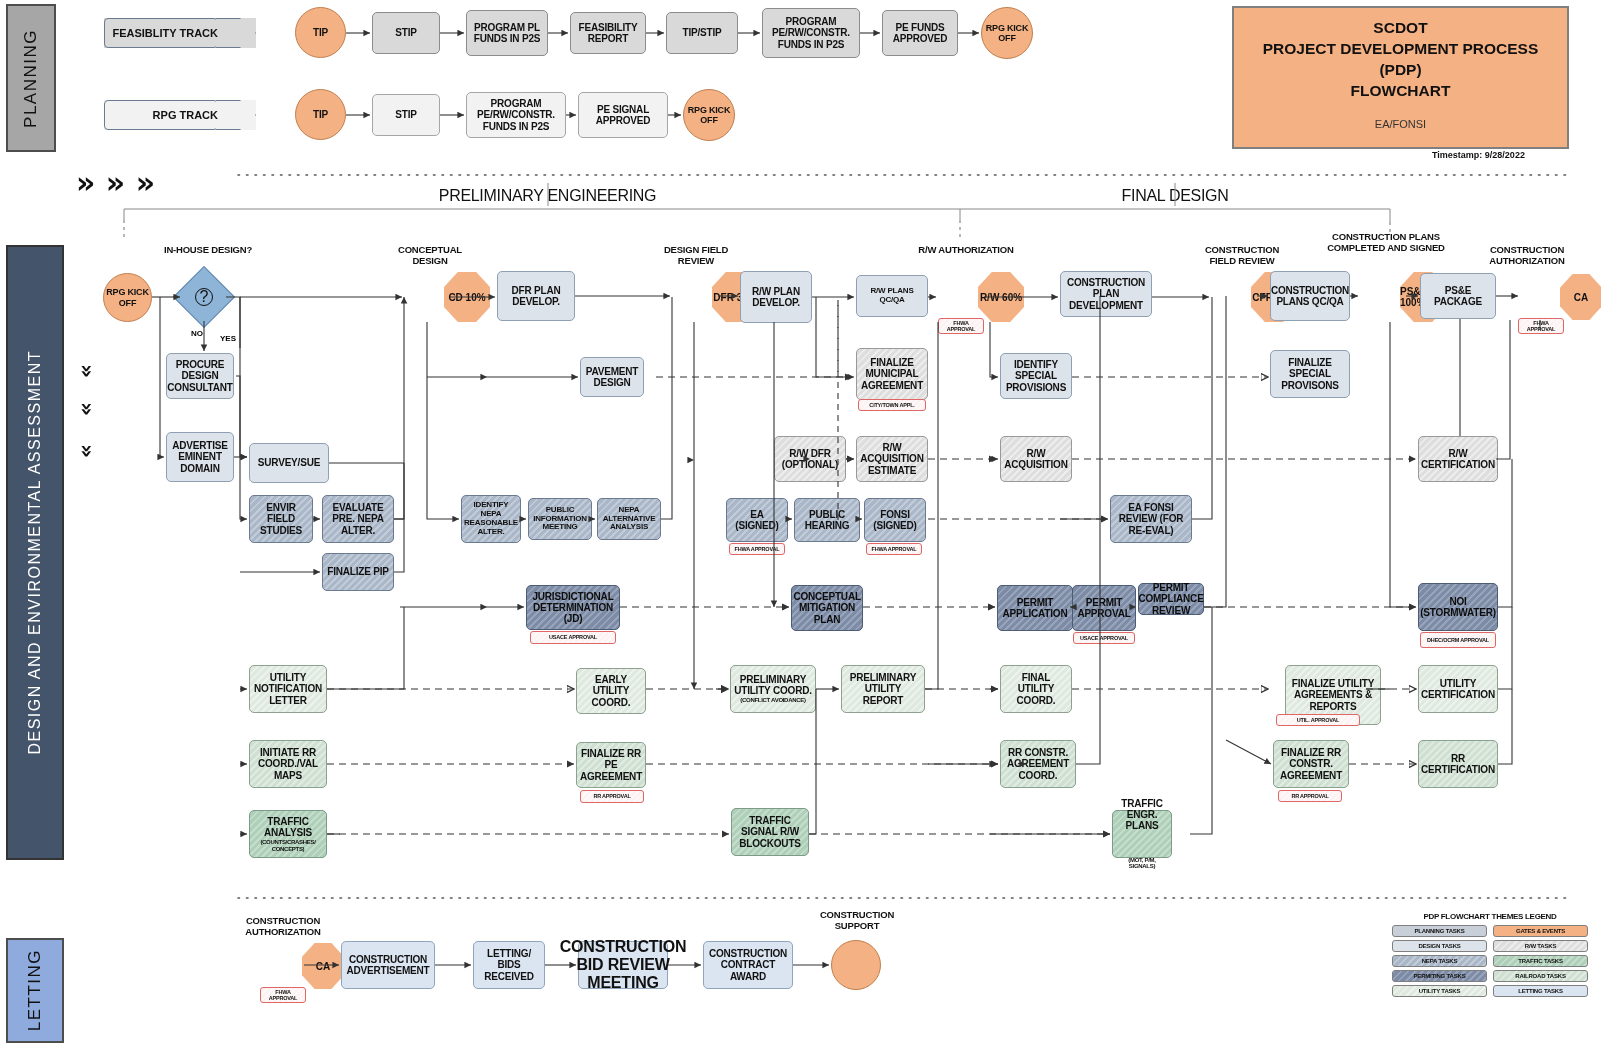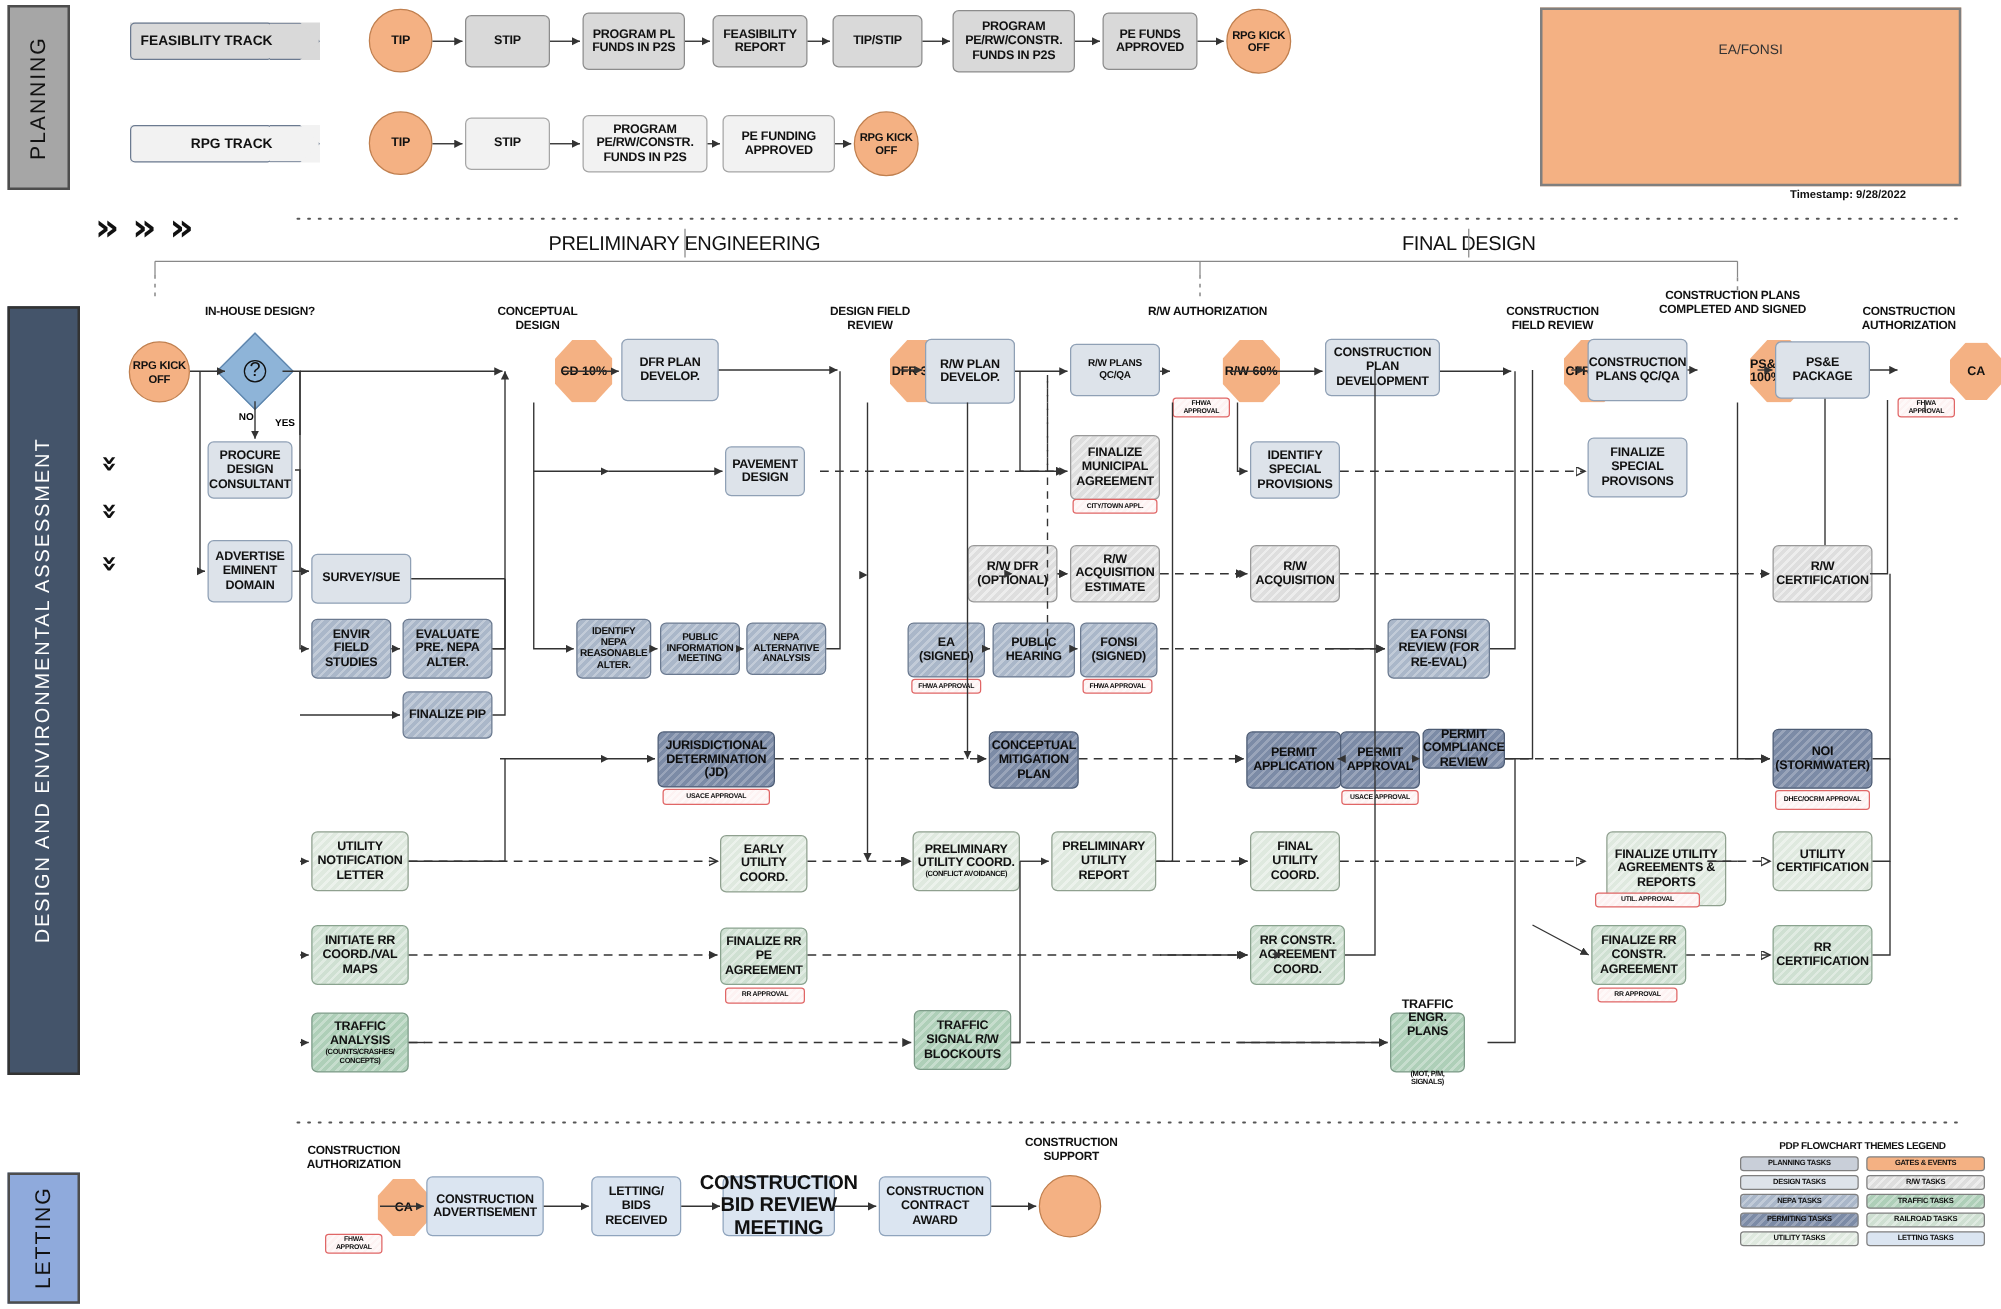--- a/index.html
+++ b/index.html
@@ -187,20 +187,26 @@
     <span>PLANNING</span>
   </div>
   <div class="lane lane-design">
     <span>DESIGN AND ENVIRONMENTAL ASSESSMENT</span>
   </div>
   <div class="lane lane-letting">
     <span>LETTING</span>
   </div>
 
   <div class="titlebox">
+    <div class="t1">
+      <div>SCDOT</div>
+      <div>PROJECT DEVELOPMENT PROCESS</div>
+      <div>(PDP)</div>
+      <div>FLOWCHART</div>
+    </div>
     <div class="t2">EA/FONSI</div>
   </div>
   <div class="timestamp">Timestamp: 9/28/2022</div>
 
   <div class="arrowshape t-plan-grey" style="left:104px;top:18px;width:152px;height:30px;">
     <div class="body t-plan-grey"></div>
       <div class="head t-plan-grey"></div>
     <div class="lbl">FEASIBLITY TRACK</div>
   </div>
 
@@ -237,21 +243,21 @@
   <div class="node t-gate ellipse" style="left:295px;top:89px;width:51px;height:51px;">
       <span>TIP</span>
     </div>
   <div class="node t-plan-lite" style="left:372px;top:94px;width:68px;height:42px;">
       <span>STIP</span>
     </div>
   <div class="node t-plan-lite" style="left:466px;top:92px;width:100px;height:46px;">
       <span>PROGRAM PE/RW/CONSTR. FUNDS IN P2S</span>
     </div>
   <div class="node t-plan-lite" style="left:578px;top:92px;width:90px;height:46px;">
-      <span>PE FUNDING APPROVED</span>
+      <span>PE SIGNAL APPROVED</span>
     </div>
   <div class="node t-gate ellipse" style="left:683px;top:89px;width:52px;height:52px;font-size:9px;">
       <span>RPG KICK OFF</span>
     </div>
 
   <div class="chev" style="left:76px;top:168px;">»&nbsp;»&nbsp;»</div>
   <div class="chev" style="left:80px;top:360px;font-size:22px;transform:rotate(90deg);">»</div>
   <div class="chev" style="left:80px;top:398px;font-size:22px;transform:rotate(90deg);">»</div>
   <div class="chev" style="left:80px;top:440px;font-size:22px;transform:rotate(90deg);">»</div>
 

